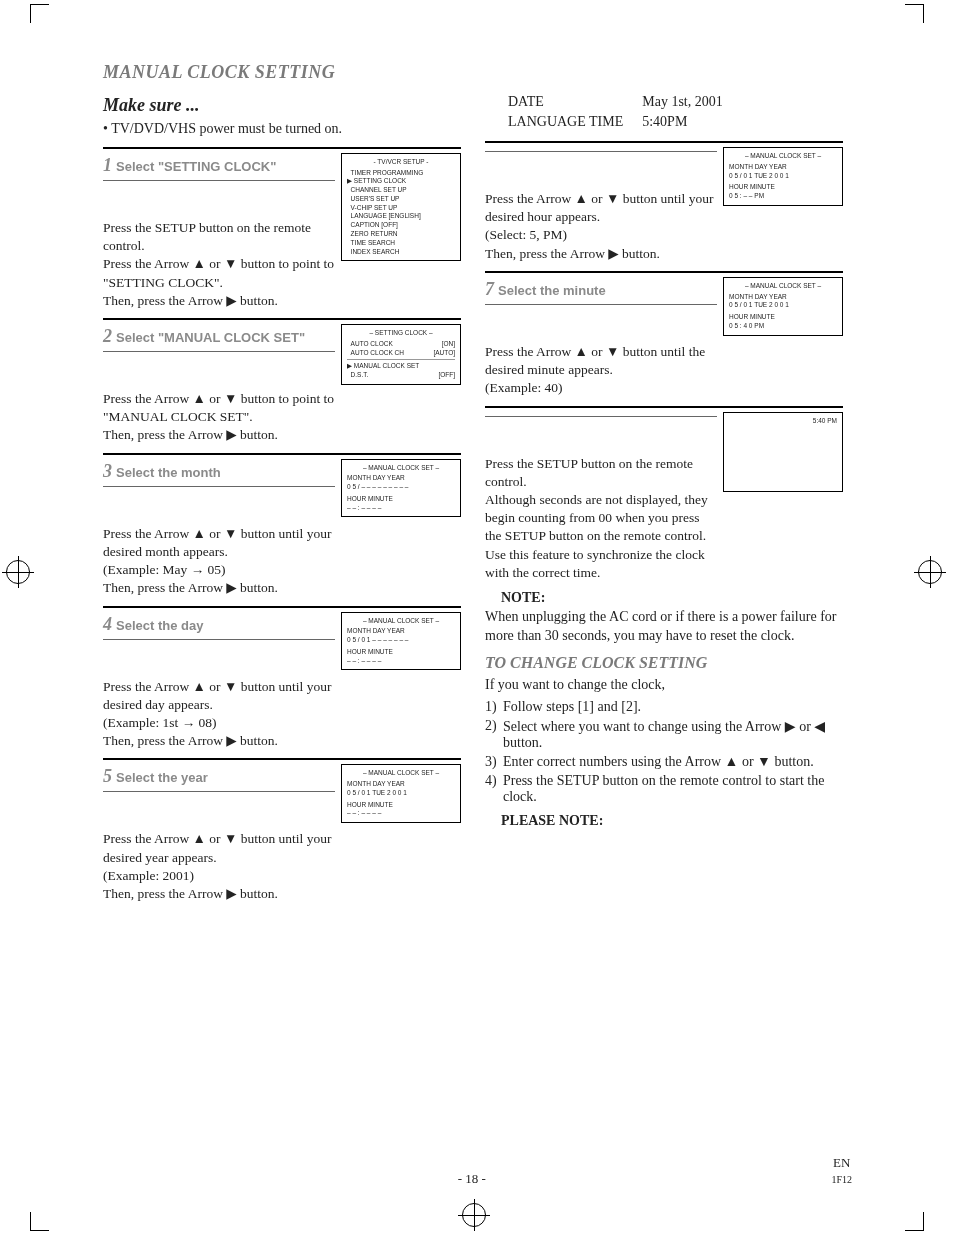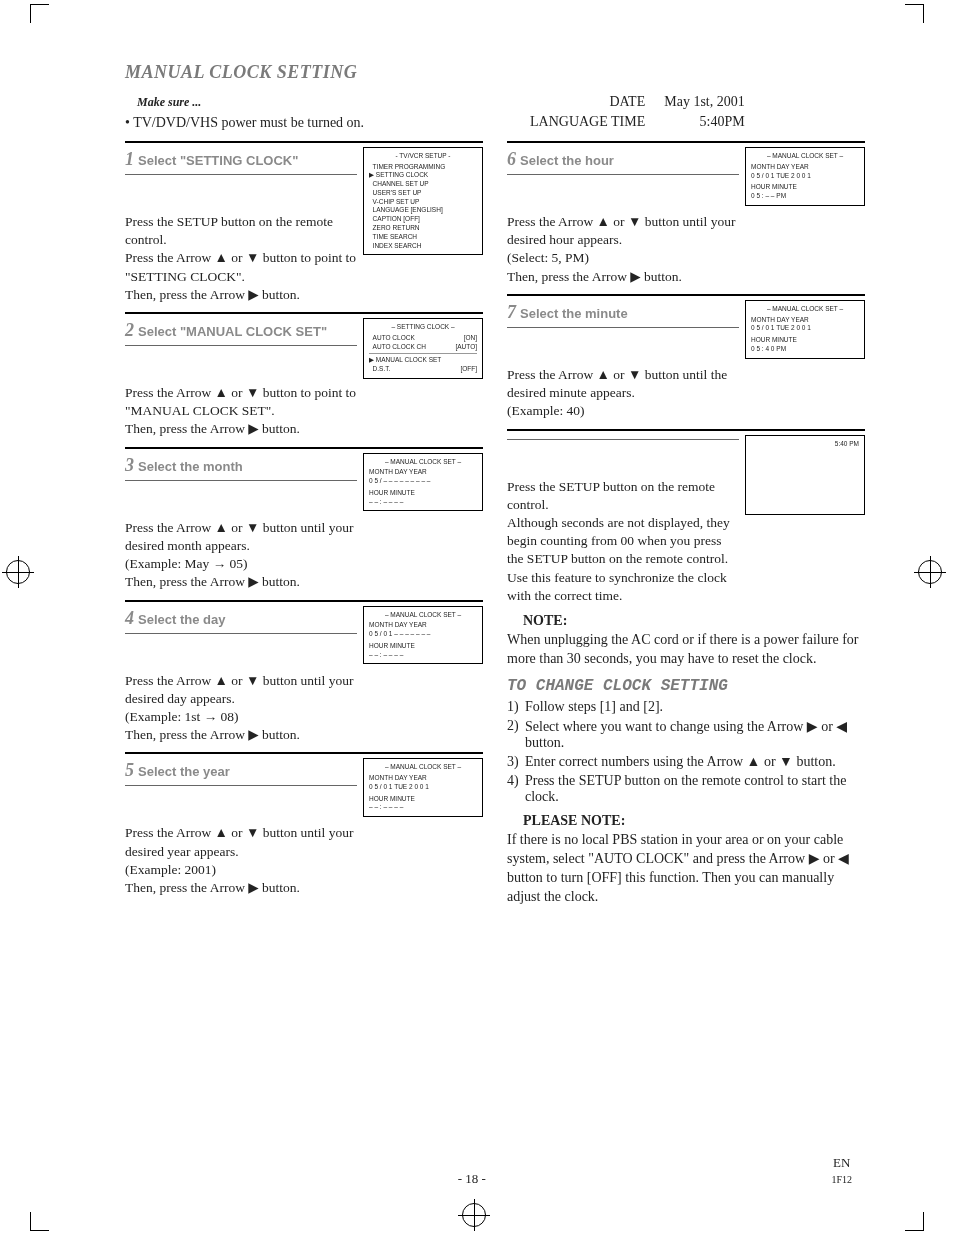--- a/index.html
+++ b/index.html
@@ -1,37 +1,37 @@
 <!DOCTYPE html>
 <html><head>
 <meta charset="utf-8">
 <style>
   html,body{margin:0;padding:0;background:#fff;}
   body{font-family:"Times New Roman",serif;color:#232323;width:954px;height:1235px;position:relative;}
-  .page{position:absolute;left:125px;top:62px;width:740px;}
+  .page{position:absolute;left:103px;top:62px;width:740px;}
   .h1{font-style:italic;font-weight:bold;color:#7a7a7a;font-size:18px;letter-spacing:0.5px;margin:0 0 8px 0;}
-  .h2{font-style:italic;font-weight:bold;color:#7a7a7a;font-size:16px;margin:8px 0 4px 0;font-family:Liberation Mono, monospace;}
-  .intro-make{font-style:italic;font-weight:bold;font-size:12px;margin:4px 12px;}
+  .h2{font-style:italic;font-weight:bold;color:#7a7a7a;font-size:16px;margin:8px 0 4px 0;}
+  .intro-make{font-style:italic;font-weight:bold;font-size:18px;margin:4px 0;}
   .para{font-size:14px;line-height:1.35;}
   .cols{display:flex;gap:24px;margin-top:8px;}
   .col{width:358px;}
   .hr{height:2px;background:#000;margin:8px 0 4px 0;}
   .hr-thin{height:1px;background:#666;margin:4px 0 6px 0;}
   .step-title{font-family:Arial,Helvetica,sans-serif;font-weight:bold;color:#8a8a8a;font-size:13px;margin:2px 0 4px 0;}
   .step-num{font-style:italic;font-size:18px;color:#8a8a8a;font-weight:bold;margin-right:4px;font-family:"Times New Roman",serif;}
   .step-body{font-size:13.5px;line-height:1.35;margin-top:38px;}
   .step-wrap{display:flex;align-items:flex-start;gap:6px;margin-bottom:8px;}
   .step-left{flex:1;}
   .step-right{width:120px;flex-shrink:0;}
   .osd{border:1px solid #000;font-family:Arial,Helvetica,sans-serif;font-size:6.5px;line-height:1.35;padding:4px 5px;background:#fff;}
   .osd .ttl{text-align:center;margin-bottom:2px;}
   .osd .row{display:flex;justify-content:space-between;white-space:nowrap;}
   .osd .menu-list div{white-space:nowrap;}
   .note-b{font-weight:bold;font-size:14px;margin:6px 0 2px 16px;}
-  .example-table{font-size:14px;margin-left:20px;text-align:right;}
+  .example-table{font-size:14px;margin-left:20px;}
   .example-table td{padding-right:16px;}
   .footer{position:absolute;bottom:48px;left:112px;width:740px;font-size:13px;display:flex;justify-content:space-between;align-items:flex-end;}
   .footer .code{font-size:10px;}
   .crop-tl,.crop-tr,.crop-bl,.crop-br{position:absolute;width:18px;height:18px;}
   .crop-tl{left:30px;top:4px;border-left:1px solid #000;border-top:1px solid #000;}
   .crop-tr{right:30px;top:4px;border-right:1px solid #000;border-top:1px solid #000;}
   .crop-bl{left:30px;bottom:4px;border-left:1px solid #000;border-bottom:1px solid #000;}
   .crop-br{right:30px;bottom:4px;border-right:1px solid #000;border-bottom:1px solid #000;}
   .reg-left,.reg-right,.reg-bottom{position:absolute;width:30px;height:30px;}
   .reg-left{left:6px;top:560px;}
@@ -222,21 +222,20 @@
               <td>5:40PM</td>
             </tr>
       </tbody>
         </table>
       <div class="hr"></div>
 
       <div id="right-steps">
           <div>
             <div class="step-wrap">
               <div class="step-left">
-                <div class="step-title"><span class="step-num">6</span>Select the hour</div>
                 <div class="hr-thin"></div>
                 <div class="step-body">
                   <div>Press the Arrow ▲ or ▼ button until your desired hour appears.</div>
                   <div>(Select: 5, PM)</div>
                   <div>Then, press the Arrow ▶ button.</div>
                 </div>
               </div>
               <div class="step-right">
                 <div class="osd">
                   <div class="ttl">– MANUAL CLOCK SET –</div>
@@ -286,29 +285,29 @@
                 </div>
               </div>
             </div>
           </div>
         </div>
 
       <div class="note-b">NOTE:</div>
       <div class="para">When unplugging the AC cord or if there is a power failure for more than 30 seconds, you may have to reset the clock.</div>
 
       <div class="h2">TO CHANGE CLOCK SETTING</div>
+      <div class="para">If you want to change the clock,</div>
       <ol class="change" id="change-list">
           <li><span class="n">1)</span>Follow steps [1] and [2].</li>
           <li><span class="n">2)</span>Select where you want to change using the Arrow ▶ or ◀ button.</li>
           <li><span class="n">3)</span>Enter correct numbers using the Arrow ▲ or ▼ button.</li>
           <li><span class="n">4)</span>Press the SETUP button on the remote control to start the clock.</li>
         </ol>
 
       <div class="note-b">PLEASE NOTE:</div>
-      <div class="para">If there is no local PBS station in your area or on your cable system, select "AUTO CLOCK" and press the Arrow ▶ or ◀ button to turn [OFF] this function. Then you can manually adjust the clock.</div>
     </div>
   </div>
 </div>
 
 <div class="footer">
   <span></span>
   <span>- 18 -</span>
   <span style="text-align:center">
     <span>EN</span><br>
     <span class="code">1F12</span>

